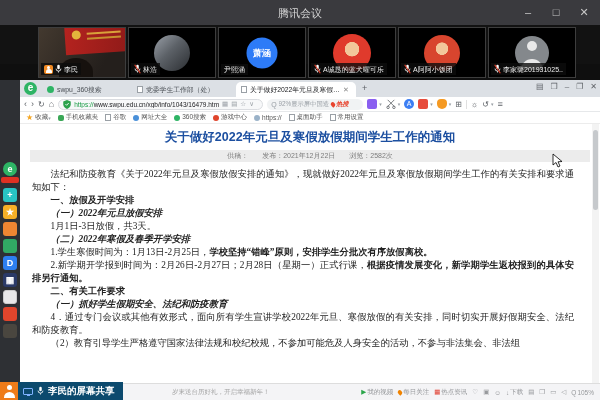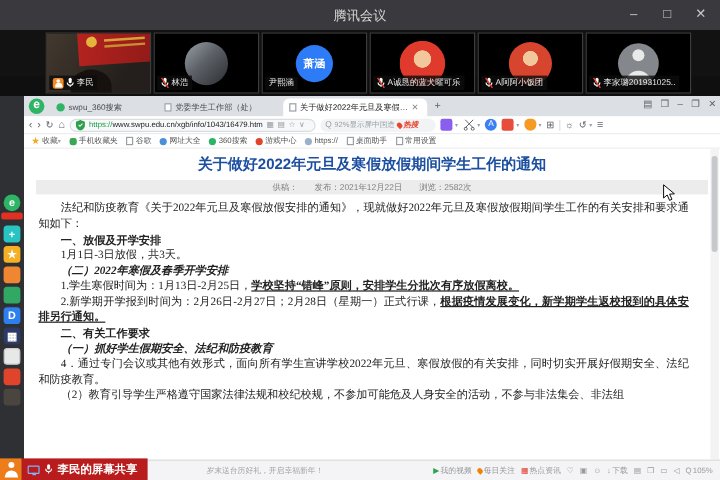--- a/index.html
+++ b/index.html
@@ -87,38 +87,38 @@
 
   .content { position:absolute; top:44px; left:0; right:0; height:259px; background:#fff; overflow:hidden; }
   .doc-title { margin-top:5px; text-align:center; font-size:12.5px; font-weight:bold; color:#1c4fa0; }
   .metabar { margin:4px 10px 0 10px; height:12px; background:#ececec; display:flex; justify-content:center; align-items:center;
              gap:14px; font-size:7px; color:#7d7d7d; }
   .doc-body { margin:6px 26px 0 12px; font-family:"Liberation Serif",serif; font-size:9.3px; line-height:13px; color:#222; text-align:justify; }
   .doc-body p { text-indent:2em; }
   .p-plain { text-indent:0 !important; }
   .p-h1 { font-weight:bold; font-family:"Liberation Sans",sans-serif; }
   .p-h2 { font-weight:bold; font-style:italic; }
-  .seg-u { font-weight:bold; text-decoration:underline; }
+  .seg-u { font-weight:bold; }
 
   .scrollbar { position:absolute; right:1px; top:44px; width:7px; height:259px; background:#f3f3f3; }
   .scrollthumb { position:absolute; left:1px; top:6px; width:5px; height:80px; background:#c6c9cc; border-radius:3px; }
 
   .statusbar { position:absolute; left:0; right:0; bottom:0; height:17px; background:#f4f4f6; border-top:1px solid #ddd;
                display:flex; align-items:center; font-size:6.5px; color:#97999c; padding:0 6px 0 152px; gap:6px; }
   .promo { white-space:nowrap; overflow:hidden; color:#a2a2a2; }
   .stright { margin-left:auto; display:flex; align-items:center; gap:5px; white-space:nowrap; }
   .stit { display:flex; align-items:center; gap:1px; }
   .g { color:#2aa54a; } .r { color:#e03c2e; }
 
   
   .shareov { position:absolute; left:0; bottom:0; height:18px; display:flex; z-index:9; }
   .shareov .obox { width:18px; height:18px; background:#ef7c1a; position:relative; }
   .shareov .obox::before { content:""; position:absolute; top:3px; left:6.5px; width:5px; height:5px; border-radius:50%; background:#fff; }
   .shareov .obox::after  { content:""; position:absolute; bottom:2px; left:3.5px; width:11px; height:6px; border-radius:6px 6px 0 0; background:#fff; }
-  .shareov .olabel { background:#b91c1c; color:#fff; font-size:9.5px; font-weight:bold; display:flex; align-items:center; gap:4px; padding:0 8px 0 5px; }
+  .shareov .olabel { background:#0c4a6e; color:#fff; font-size:9.5px; font-weight:bold; display:flex; align-items:center; gap:4px; padding:0 8px 0 5px; }
   .monic { width:10px; height:7px; border:1px solid #7fb2ff; border-radius:1px; position:relative; }
   .monic::after { content:""; position:absolute; left:3px; bottom:-2px; width:3px; height:2px; background:#7fb2ff; }
 
   .cursor { position:absolute; left:552px; top:153px; z-index:20; }
 </style>
 </head>
 <body>
 
 <div id="root">
 
@@ -340,20 +340,21 @@
     <div class="content">
       <div class="doc-title">关于做好2022年元旦及寒假放假期间学生工作的通知</div>
       <div class="metabar">
         <span>供稿：</span>
         <span>发布：2021年12月22日</span>
         <span>浏览：2582次</span>
       </div>
       <div class="doc-body">
         <p>法纪和防疫教育《关于2022年元旦及寒假放假安排的通知》，现就做好2022年元旦及寒假放假期间学生工作的有关安排和要求通知如下：</p>
         <p class="p-h1">一、放假及开学安排</p>
+        <p class="p-h2">（一）2022年元旦放假安排</p>
         <p>1月1日-3日放假，共3天。</p>
         <p class="p-h2">（二）2022年寒假及春季开学安排</p>
         <p><span>1.学生寒假时间为：1月13日-2月25日，</span><span class="seg-u">学校坚持“错峰”原则，安排学生分批次有序放假离校。</span></p>
         <p><span>2.新学期开学报到时间为：2月26日-2月27日；2月28日（星期一）正式行课，</span><span class="seg-u">根据疫情发展变化，新学期学生返校报到的具体安排另行通知。</span></p>
         <p class="p-h1">二、有关工作要求</p>
         <p class="p-h2">（一）抓好学生假期安全、法纪和防疫教育</p>
         <p>4．通过专门会议或其他有效形式，面向所有学生宣讲学校2022年元旦、寒假放假的有关安排，同时切实开展好假期安全、法纪和防疫教育。</p>
         <p>（2）教育引导学生严格遵守国家法律法规和校纪校规，不参加可能危及人身安全的活动，不参与非法集会、非法组</p>
       </div>
     </div>

